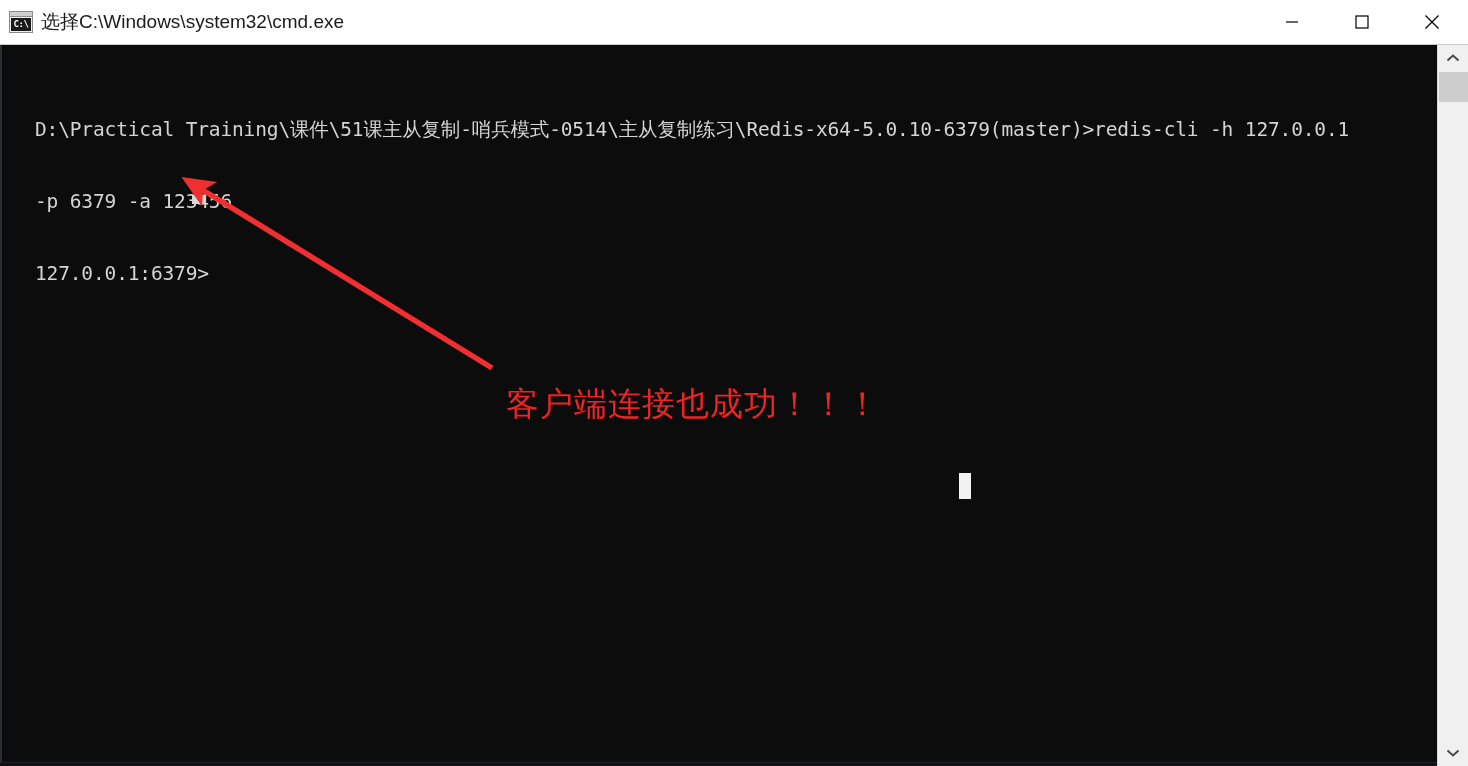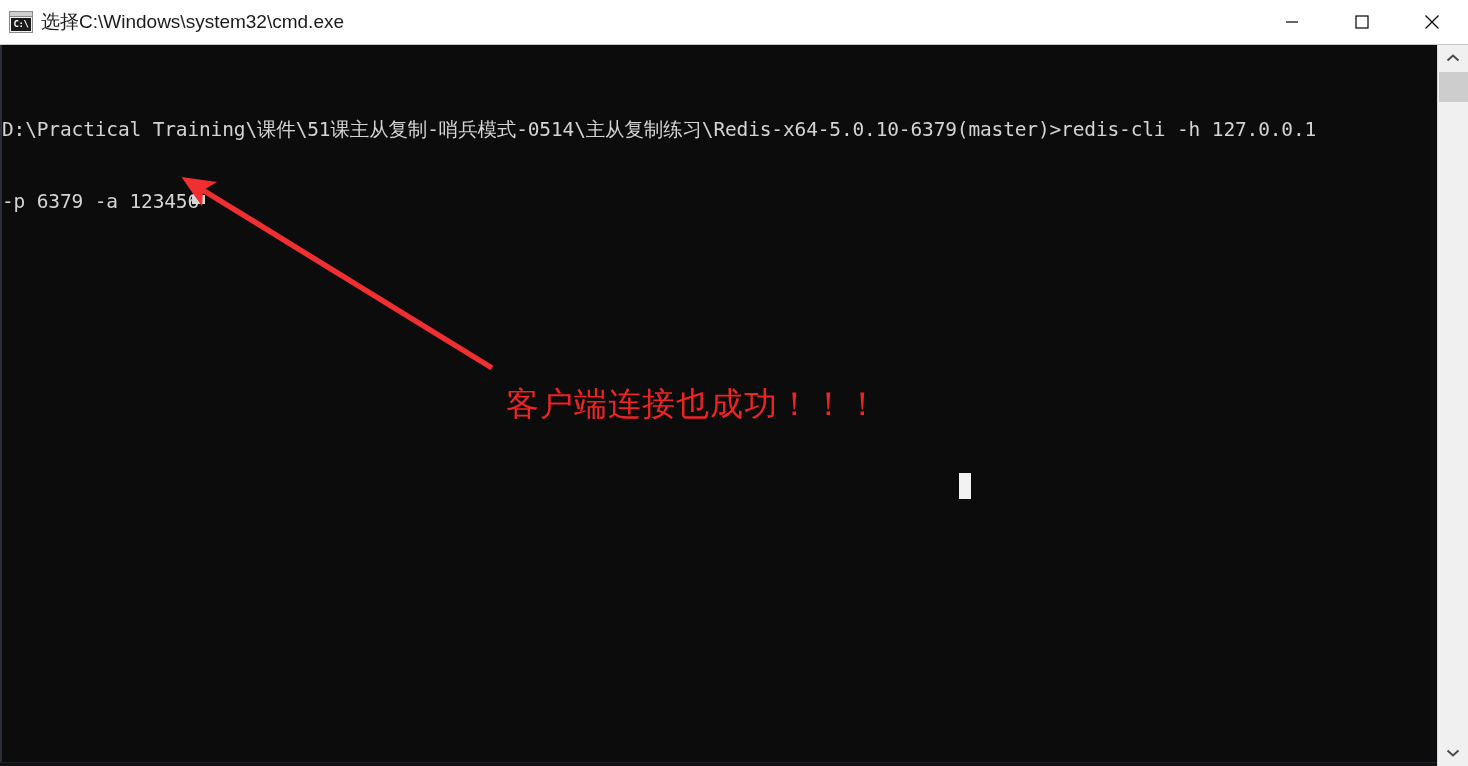--- a/index.html
+++ b/index.html
@@ -106,20 +106,21 @@
     position: absolute;
     left: 2px;
     top: 25px;
     width: 1434px;
     font-family: "DejaVu Sans Mono", monospace;
     font-size: 19.5px;
     line-height: 24px;
     color: #d4d4d4;
     white-space: pre;
     letter-spacing: -0.15px;
+    padding-left: 33px;
   }
   #console-text .line { display: block; height: 24px; }
 
   
   #text-cursor {
     position: absolute;
     left: 192px;
     top: 150px;
     width: 13px;
     height: 9px;
@@ -234,20 +235,21 @@
       </span>
     </div>
   </div>
 
   <div id="console">
     <div id="console-left-border"></div>
 
     <div id="console-text">
       <span class="line">D:\Practical Training\课件\51课主从复制-哨兵模式-0514\主从复制练习\Redis-x64-5.0.10-6379(master)&gt;redis-cli -h 127.0.0.1</span>
       <span class="line">-p 6379 -a 123456</span>
+      <span class="line">127.0.0.1:6379&gt; </span>
     </div>
 
     <div id="text-cursor"></div>
     <div id="selection-block"></div>
 
     <div id="bottom-strip"></div>
   </div>
 
   <div id="annotation-layer">
     <svg width="1468" height="721" style="position:absolute;left:0;top:0;">

